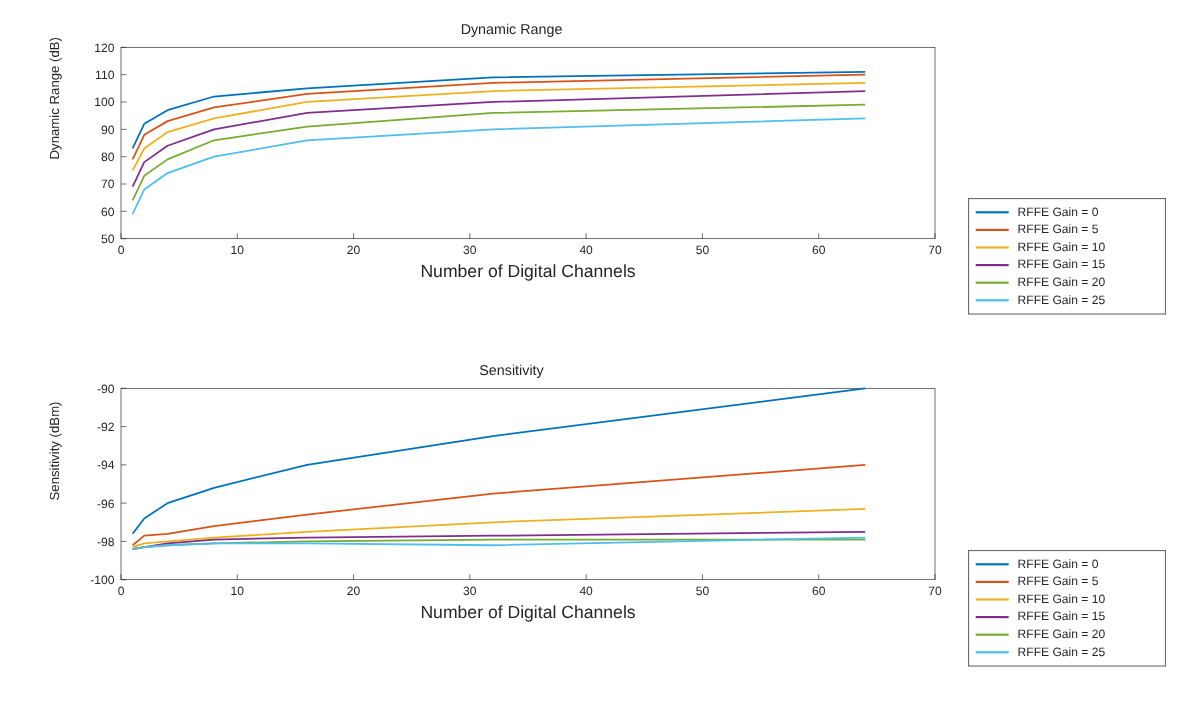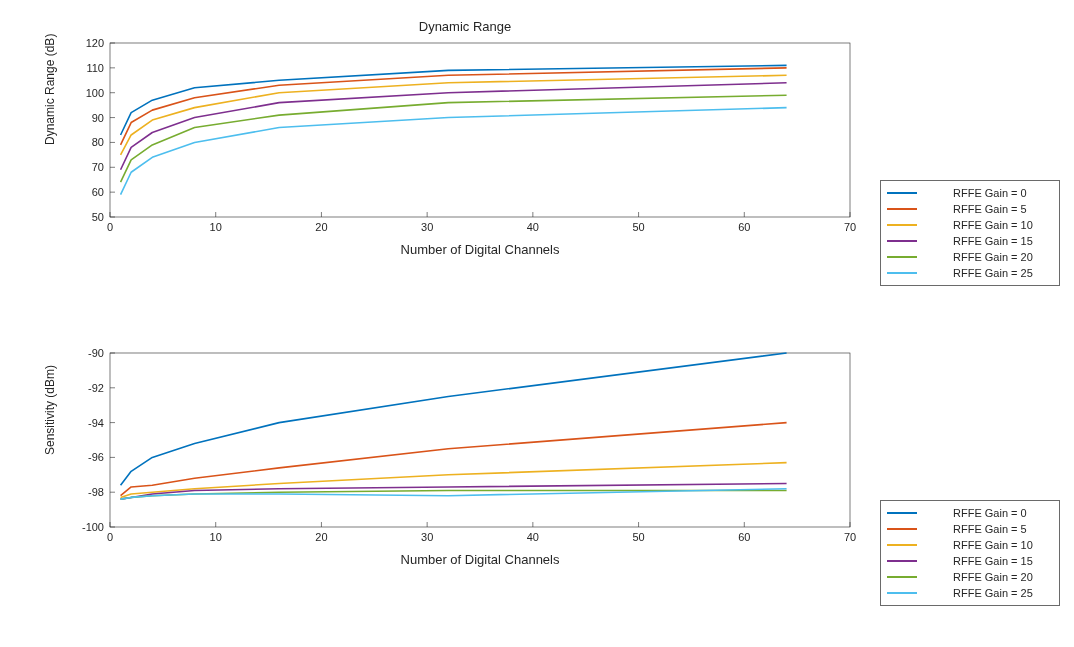--- a/index.html
+++ b/index.html
@@ -46,21 +46,21 @@
     width: 100%;
     height: 100%;
     overflow: visible;
   }
   .xlabel {
     position: absolute;
     bottom: 8px;
     left: 40px;
     right: 10px;
     text-align: center;
-    font-size: 13px;
+    font-size: 16px;
   }
   .ylabel {
     position: absolute;
     left: -20px;
     top: 50%;
     transform: rotate(-90deg) translate(0, -50%);
     transform-origin: left top;
     font-size: 12px;
     white-space: nowrap;
   }
@@ -73,21 +73,20 @@
     font-size: 11px;
     padding: 4px 6px;
     box-sizing: border-box;
   }
   .legend.top { top: 180px; }
   .legend.bottom { top: 500px; }
   .legend-row {
     display: flex;
     align-items: center;
     height: 16px;
-    gap: 28px;
   }
   .legend-swatch {
     width: 30px;
     height: 2px;
     margin-right: 8px;
     flex-shrink: 0;
   }
   .tick-label {
     font-size: 11px;
     fill: #262626;
@@ -142,20 +141,21 @@
           <polyline points="10.571428571428571,111.85714285714286 21.142857142857142,91.97142857142858 42.285714285714285,77.05714285714285 84.57142857142857,64.62857142857143 169.14285714285714,49.71428571428571 338.2857142857143,39.77142857142857 676.5714285714286,32.31428571428572" fill="none" stroke="#edb120" stroke-width="1.6" stroke-linejoin="round"></polyline>
           <polyline points="10.571428571428571,126.77142857142857 21.142857142857142,104.39999999999999 42.285714285714285,89.48571428571428 84.57142857142857,74.57142857142858 169.14285714285714,59.65714285714286 338.2857142857143,49.71428571428571 676.5714285714286,39.77142857142857" fill="none" stroke="#7e2f8e" stroke-width="1.6" stroke-linejoin="round"></polyline>
           <polyline points="10.571428571428571,139.2 21.142857142857142,116.82857142857142 42.285714285714285,101.91428571428571 84.57142857142857,84.51428571428572 169.14285714285714,72.08571428571427 338.2857142857143,59.65714285714286 676.5714285714286,52.2" fill="none" stroke="#77ac30" stroke-width="1.6" stroke-linejoin="round"></polyline>
           <polyline points="10.571428571428571,151.62857142857143 21.142857142857142,129.25714285714287 42.285714285714285,114.34285714285714 84.57142857142857,99.42857142857143 169.14285714285714,84.51428571428572 338.2857142857143,74.57142857142858 676.5714285714286,64.62857142857143" fill="none" stroke="#4dbeee" stroke-width="1.6" stroke-linejoin="round"></polyline>
         </svg>
     </div>
     <div class="xlabel">Number of Digital Channels</div>
   </div>
 
   <div class="subplot bottom">
+    <div class="title">Sensitivity</div>
     <div class="ylabel">Sensitivity (dBm)</div>
     <div class="axes">
       <svg viewBox="0 0 740 174">
           <rect x="0" y="0" width="740" height="174" fill="none" stroke="#262626" stroke-width="0.6"></rect>
           <line x1="0" x2="0" y1="174" y2="169" stroke="#262626" stroke-width="0.6"></line>
           <text x="0" y="188" text-anchor="middle" class="tick-label">0</text>
           <line x1="105.71428571428571" x2="105.71428571428571" y1="174" y2="169" stroke="#262626" stroke-width="0.6"></line>
           <text x="105.71428571428571" y="188" text-anchor="middle" class="tick-label">10</text>
           <line x1="211.42857142857142" x2="211.42857142857142" y1="174" y2="169" stroke="#262626" stroke-width="0.6"></line>
           <text x="211.42857142857142" y="188" text-anchor="middle" class="tick-label">20</text>

